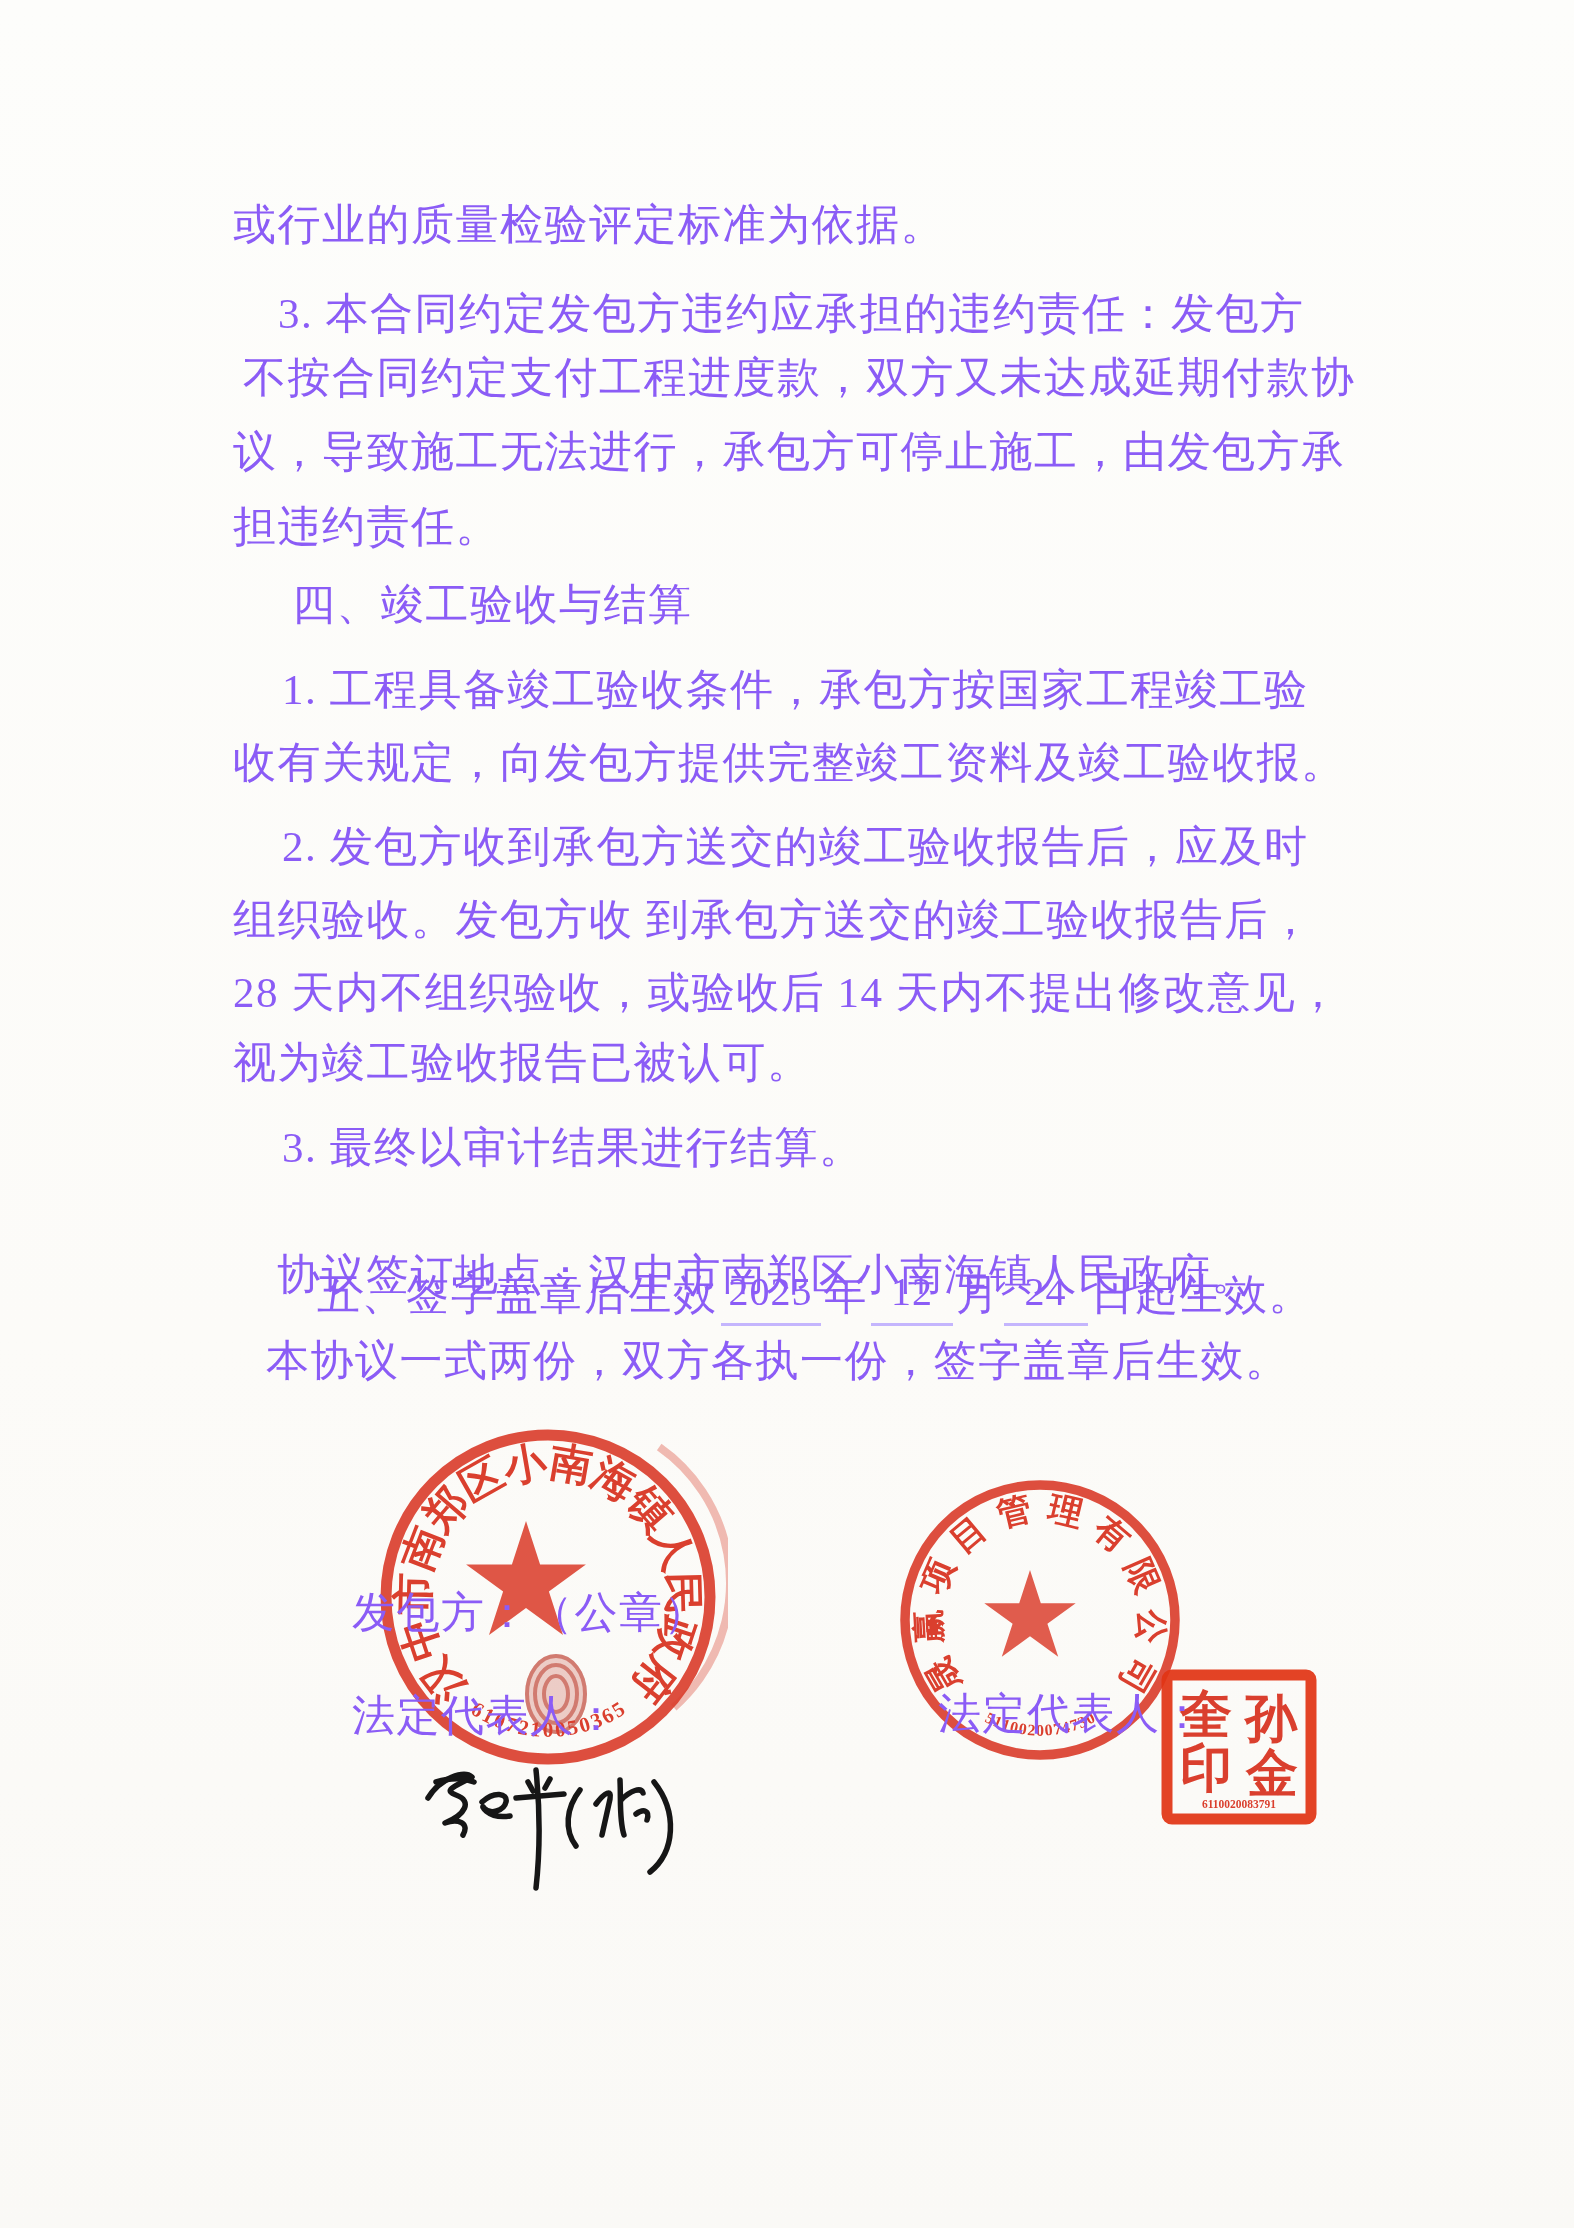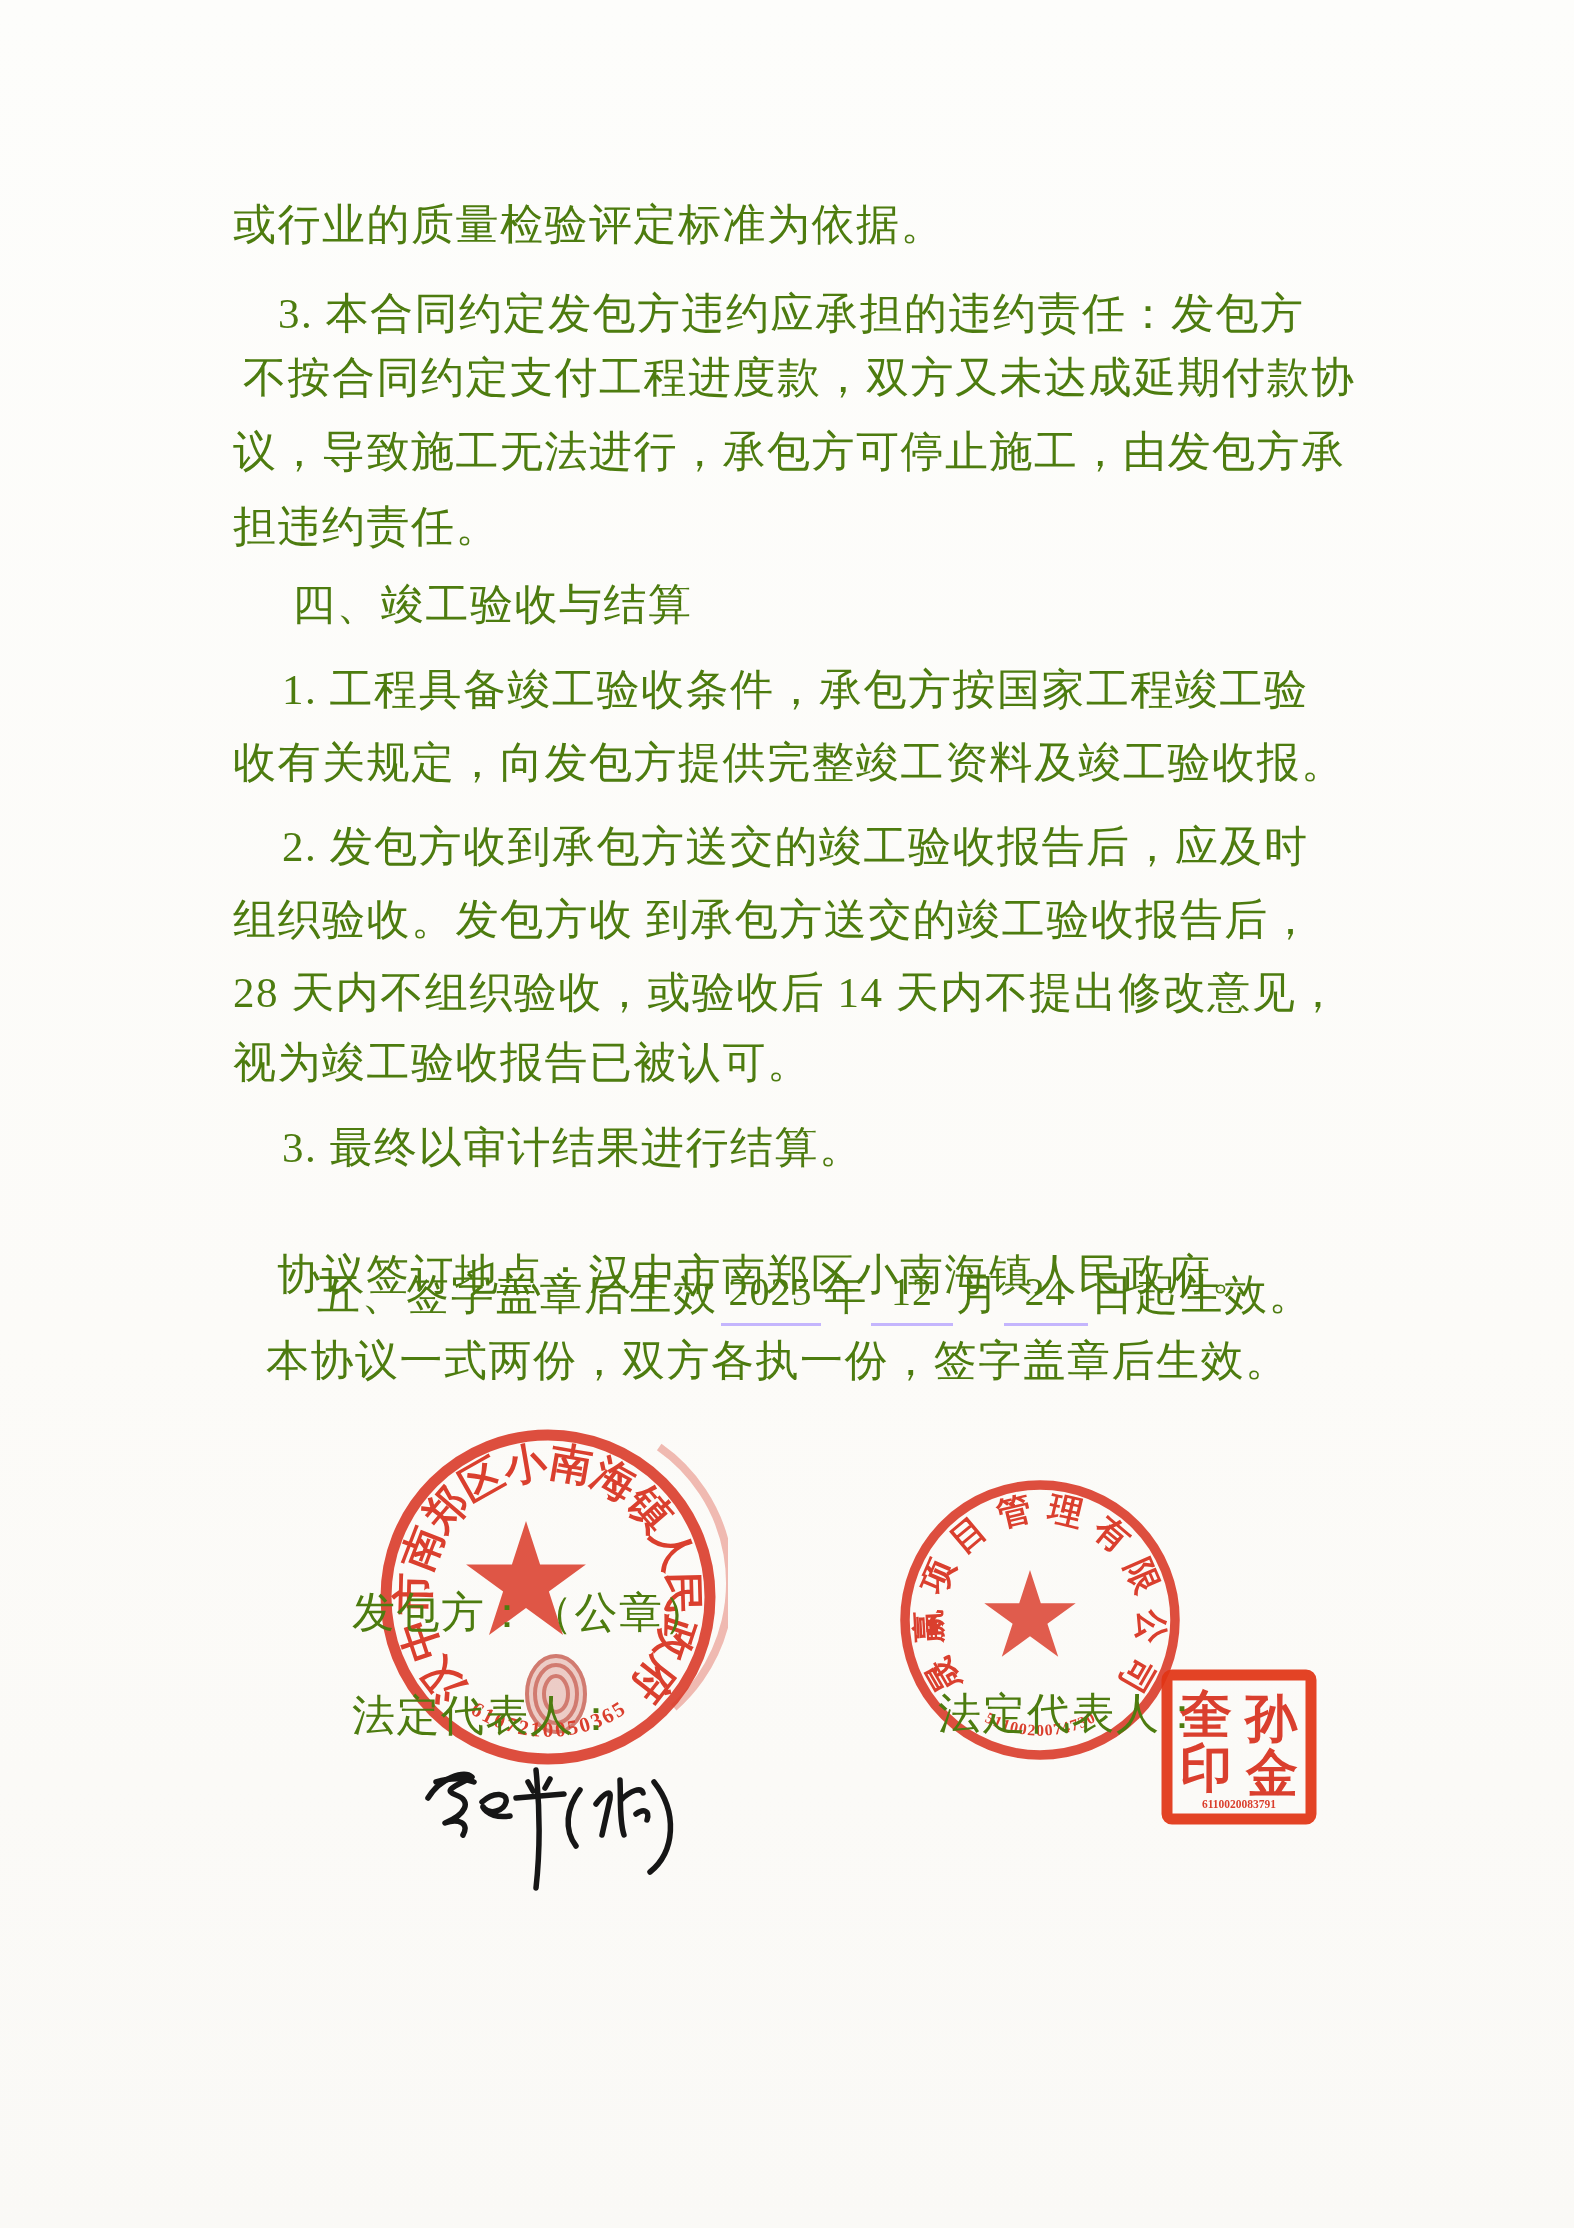--- a/index.html
+++ b/index.html
@@ -4,21 +4,21 @@
 <style>
   html,body{margin:0;padding:0;}
   body{
     width:1574px;height:2228px;position:relative;overflow:hidden;
     background:linear-gradient(180deg,#fdfdfb 0%,#fcfbf8 60%,#faf9f6 100%);
     font-family:"Liberation Serif","DejaVu Serif",serif;
   }
   .page{position:absolute;inset:0;}
   .line{
     position:absolute;white-space:pre;font-size:43px;letter-spacing:1.5px;
-    color:#4d7c0f;z-index:3;line-height:62px;
+    color:#8b5cf6;z-index:3;line-height:62px;
   }
   .uline{
     display:inline-block;text-align:center;vertical-align:bottom;
     border-bottom:3px solid #c4b5fd;line-height:50px;height:56px;
     font-size:40px;letter-spacing:1px;margin:0 3px;
   }
   .u-year{min-width:100px;}
   .u-mo{min-width:82px;}
   .u-day{min-width:84px;}
   .seal{position:absolute;z-index:2;opacity:0.92;}

